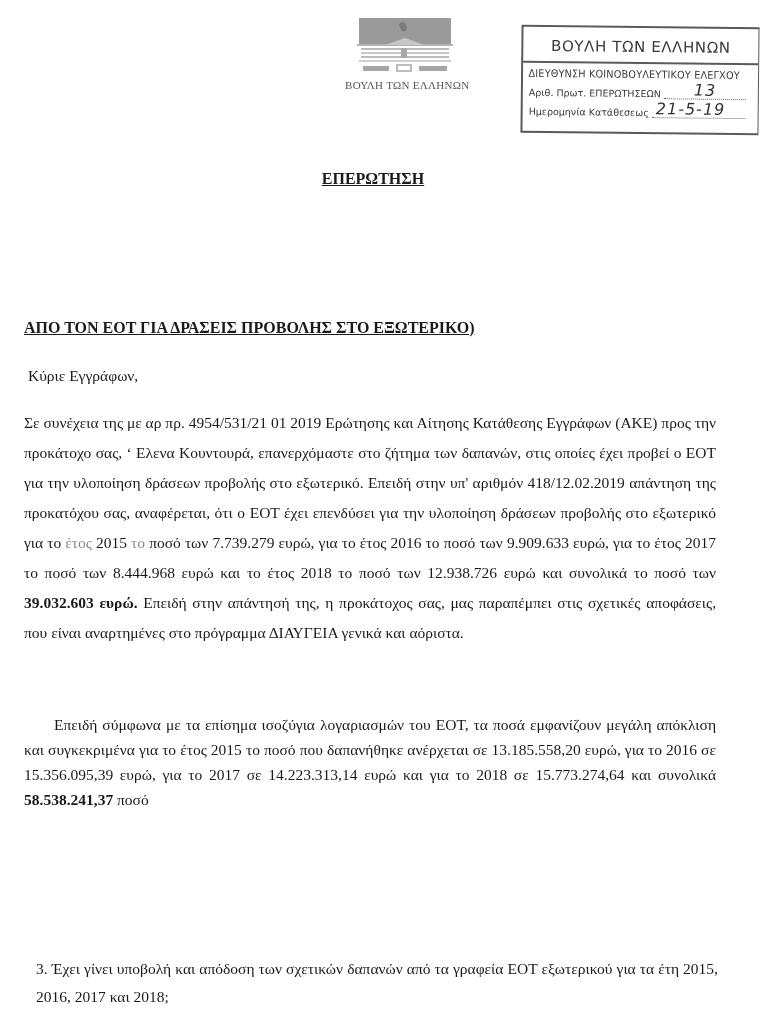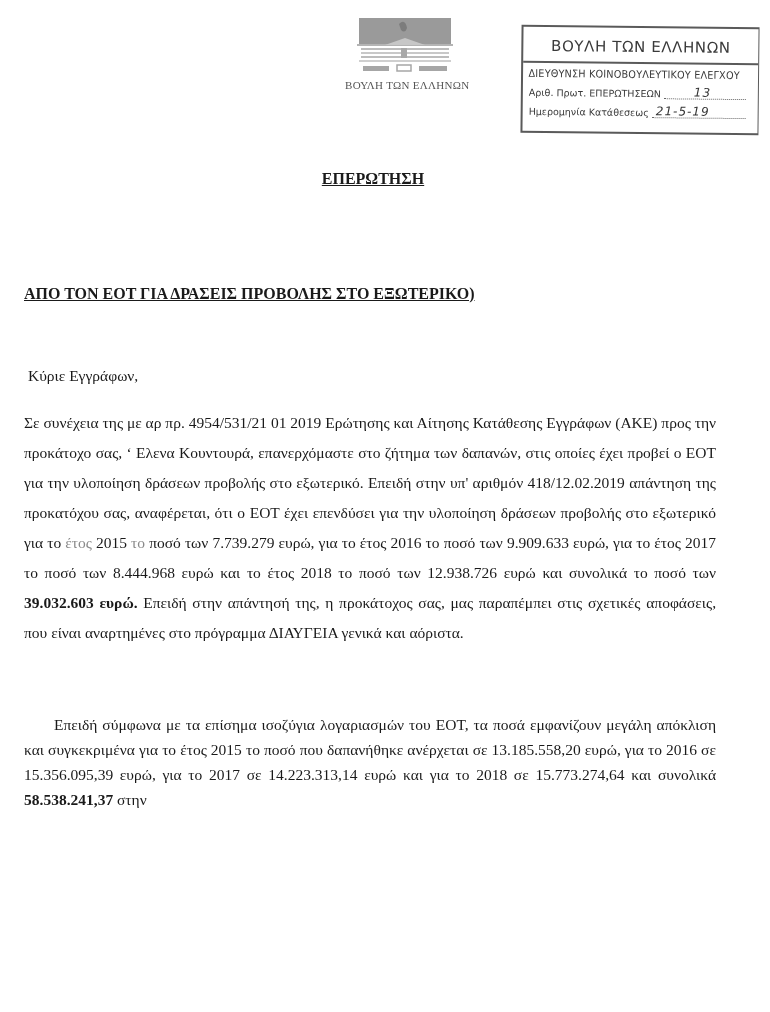--- a/index.html
+++ b/index.html
@@ -88,21 +88,21 @@
       margin-left: 3px;
       margin-right: 6px;
       position: relative;
       height: 14px;
     }
     .stamp-row .hand {
       position: absolute;
       left: 4px;
       bottom: -1px;
       font-family: "DejaVu Sans", sans-serif;
-      font-size: 12px;
+      font-size: 16px;
       font-style: italic;
       color: #333;
       letter-spacing: 1px;
     }
     
     .heading {
       position: absolute;
       left: 0;
       right: 0;
       top: 170px;
@@ -126,20 +126,21 @@
       font-size: 16px;
       font-weight: bold;
       line-height: 27px;
       text-decoration: underline;
       text-align: justify;
       text-align-last: justify;
     }
     .subject .line2 {
       text-align-last: left;
       display: block;
+      margin-top: 34px;
     }
     .greeting {
       position: absolute;
       left: 28px;
       top: 367px;
       font-size: 15.5px;
     }
     .para {
       position: absolute;
       left: 24px;
@@ -210,18 +211,19 @@
 
 
   <div class="subject">
     <span class="line2">ΑΠΟ ΤΟΝ ΕΟΤ ΓΙΑ ΔΡΑΣΕΙΣ ΠΡΟΒΟΛΗΣ ΣΤΟ ΕΞΩΤΕΡΙΚΟ)</span>
   </div>
 
   <div class="greeting">Κύριε Εγγράφων,</div>
 
   <div class="para p1"><span>Σε συνέχεια της με αρ  πρ. 4954/531/21 01 2019 Ερώτησης και Αίτησης Κατάθεσης Εγγράφων (ΑΚΕ) προς την προκάτοχο σας, ‘ Ελενα Κουντουρά,  επανερχόμαστε στο ζήτημα των δαπανών, στις οποίες έχει προβεί ο ΕΟΤ για την υλοποίηση δράσεων προβολής στο εξωτερικό. Επειδή στην υπ' αριθμόν 418/12.02.2019 απάντηση της προκατόχου σας,  αναφέρεται, ότι ο ΕΟΤ έχει επενδύσει για την υλοποίηση δράσεων προβολής στο εξωτερικό για το </span><span class="faint">έτος</span><span> 2015 </span><span class="faint">το</span><span> ποσό των 7.739.279 ευρώ, για το έτος 2016 το ποσό των 9.909.633 ευρώ, για το έτος 2017 το ποσό των 8.444.968 ευρώ και το έτος 2018 το ποσό των 12.938.726 ευρώ και συνολικά το ποσό των </span><b>39.032.603 ευρώ.</b><span> Επειδή στην απάντησή της, η προκάτοχος σας, μας παραπέμπει στις σχετικές αποφάσεις, που είναι αναρτημένες στο πρόγραμμα ΔΙΑΥΓΕΙΑ γενικά και αόριστα.</span></div>
 
-  <div class="para p2"><span>Επειδή σύμφωνα με τα επίσημα ισοζύγια λογαριασμών του ΕΟΤ, τα ποσά εμφανίζουν μεγάλη απόκλιση και συγκεκριμένα για το έτος 2015 το ποσό που δαπανήθηκε ανέρχεται σε 13.185.558,20 ευρώ, για το 2016 σε 15.356.095,39 ευρώ, για το 2017 σε 14.223.313,14 ευρώ και για το 2018 σε 15.773.274,64 και συνολικά </span><b>58.538.241,37</b><span> στην</span></div>
-
-
-
+  <div class="para p2"><span>Επειδή σύμφωνα με τα επίσημα ισοζύγια λογαριασμών του ΕΟΤ, τα ποσά εμφανίζουν μεγάλη απόκλιση και συγκεκριμένα για το έτος 2015 το ποσό που δαπανήθηκε ανέρχεται σε 13.185.558,20 ευρώ, για το 2016 σε 15.356.095,39 ευρώ, για το 2017 σε 14.223.313,14 ευρώ και για το 2018 σε 15.773.274,64 και συνολικά </span><b>58.538.241,37</b><span> ποσό</span></div>
+
+
+
+  <div class="q q3">3. Έχει γίνει υποβολή και απόδοση των σχετικών δαπανών από τα γραφεία ΕΟΤ εξωτερικού για τα έτη 2015, 2016, 2017 και 2018;</div>
 
 </div>
 
 </body></html>

